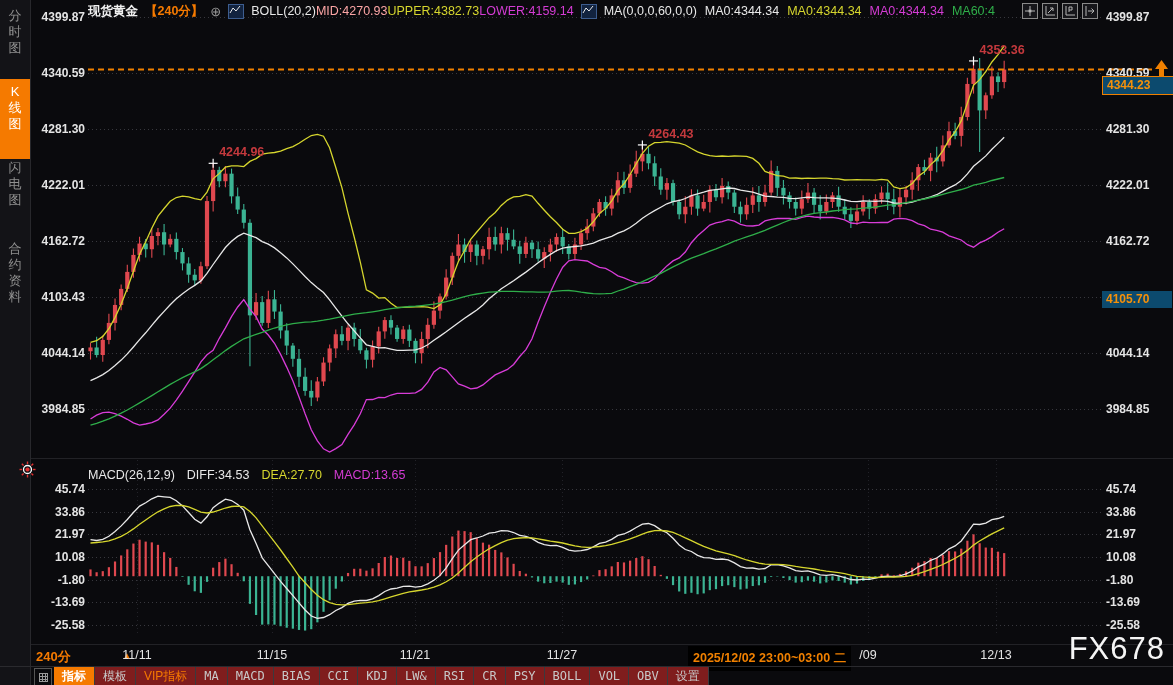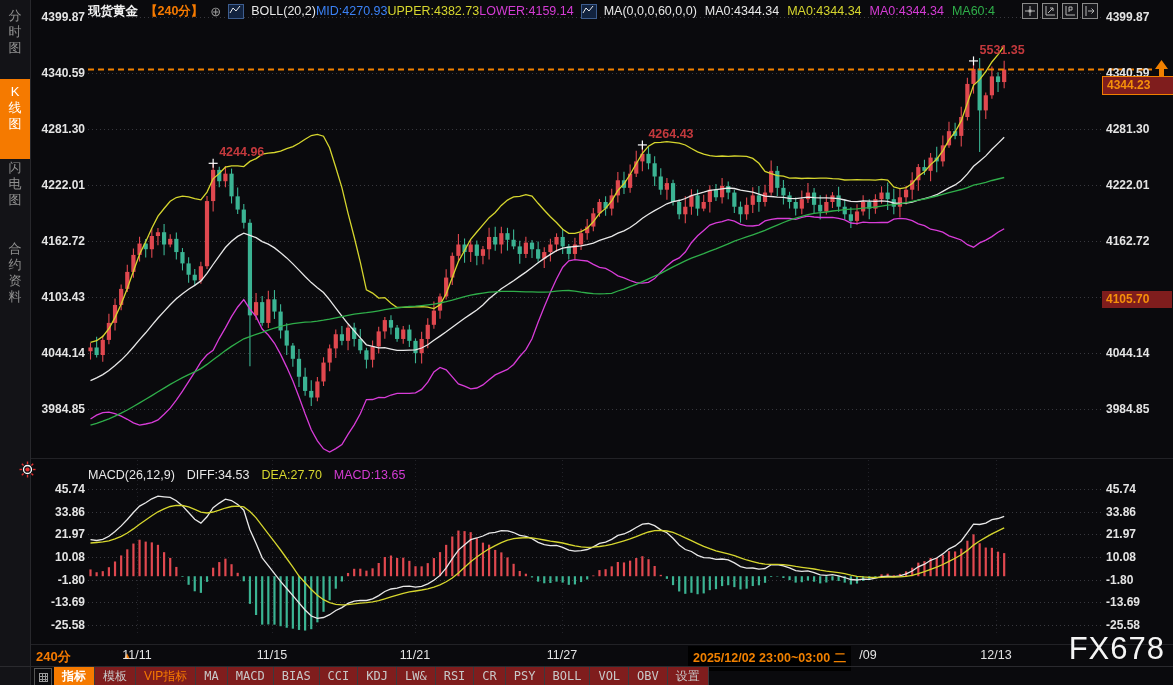--- a/index.html
+++ b/index.html
@@ -20,21 +20,21 @@
   .hdr .plus{color:#9a9a9a;font-size:13px;}
   .mini-chart{width:14px;height:13px;background:#12233f;border:1px solid #3d5d8f;display:inline-block;}
   .cicons{position:absolute;top:3px;right:75px;display:flex;gap:4px;z-index:4;}
   .cicon{width:14px;height:14px;border:1px solid #8a8a8a;background:#16161a;display:flex;
          align-items:center;justify-content:center;cursor:pointer;}
   
   .ylab{position:absolute;font-size:12px;font-weight:700;color:#e4e4e4;z-index:2;}
   .ylab.left{left:30px;width:55px;text-align:right;}
   .ylab.right{left:1106px;text-align:left;}
   .swing{position:absolute;color:#c4393d;font-weight:700;font-size:12.5px;z-index:3;}
-  .pricebox{position:absolute;left:1102px;width:66px;height:17px;background:#7f1d1d;color:#f5900a;
+  .pricebox{position:absolute;left:1102px;width:66px;height:17px;background:#0c4a6e;color:#f5900a;
             font-size:12px;font-weight:700;line-height:17px;padding-left:4px;z-index:4;}
   .pricebox.bordered{border:1px solid #f08000;}
   .macd-hdr{position:absolute;left:88px;top:468px;display:flex;gap:12px;font-size:12.5px;z-index:3;white-space:nowrap;}
   .live{position:absolute;left:19px;top:461px;z-index:4;}
   
   .xrow{position:absolute;left:30px;top:645px;width:1143px;height:22px;z-index:3;}
   .xlab{position:absolute;top:3px;font-size:12.5px;font-weight:400;color:#e4e4e4;transform:translateX(-50%);}
   .xhl{position:absolute;top:1px;background:#000;color:#f08000;font-size:12.5px;font-weight:700;
        padding:4px 5px;white-space:nowrap;}
   .period-foot{position:absolute;left:6px;top:3px;color:#f57a00;font-size:13px;font-weight:700;}
@@ -591,21 +591,21 @@
 
   <div class="hdr">
     <span class="t-instr">现货黄金</span>
     <span class="t-period">【240分】</span>
     <span class="plus">⊕</span>
     <span class="mini-chart"><svg width="12" height="11">
           <polyline points="1,8 4,3 7,6 11,1" fill="none" stroke="#e8e8e8" stroke-width="1"></polyline>
         </svg></span>
     <span id="hdr-boll" style="display:flex;gap:0;">
         <span style="color: rgb(232, 232, 232);">BOLL(20,2)</span>
-        <span style="color: #3b82f6;">MID:4270.93</span>
+        <span style="color: #fca5a5;">MID:4270.93</span>
         <span style="color: rgb(214, 214, 46);">UPPER:4382.73</span>
         <span style="color: rgb(212, 60, 212);">LOWER:4159.14</span>
       </span>
     <span class="mini-chart"><svg width="12" height="11">
           <polyline points="1,8 4,3 7,6 11,1" fill="none" stroke="#e8e8e8" stroke-width="1"></polyline>
         </svg></span>
     <span id="hdr-ma" style="display:flex;gap:8px;">
         <span style="color: rgb(232, 232, 232);">MA(0,0,0,60,0,0)</span>
         <span style="color: rgb(232, 232, 232);">MA0:4344.34</span>
         <span style="color: rgb(214, 214, 46);">MA0:4344.34</span>
@@ -681,21 +681,21 @@
       <div class="ylab left" style="top: 550px;">10.08</div>
       <div class="ylab right" style="top: 550px;">10.08</div>
       <div class="ylab left" style="top: 572.654px;">-1.80</div>
       <div class="ylab right" style="top: 572.654px;">-1.80</div>
       <div class="ylab left" style="top: 595.327px;">-13.69</div>
       <div class="ylab right" style="top: 595.327px;">-13.69</div>
       <div class="ylab left" style="top: 618px;">-25.58</div>
       <div class="ylab right" style="top: 618px;">-25.58</div>
       <div class="swing" style="left: 219.14px; top: 145.318px;">4244.96</div>
       <div class="swing" style="left: 648.38px; top: 126.928px;">4264.43</div>
-      <div class="swing" style="left: 979.508px; top: 42.9302px;">5531.35</div>
+      <div class="swing" style="left: 979.508px; top: 42.9302px;">4353.36</div>
       <div class="pricebox bordered" style="top: 76px;">4344.23</div>
       <div class="pricebox" style="top: 290.853px;">4105.70</div>
     </div>
 
   <div class="macd-hdr" id="macd-hdr">
       <span style="color: rgb(232, 232, 232);">MACD(26,12,9)</span>
       <span style="color: rgb(232, 232, 232);">DIFF:34.53</span>
       <span style="color: rgb(214, 214, 46); text-align: right;">DEA:27.70</span>
       <span style="color: rgb(212, 60, 212);">MACD:13.65</span>
     </div>

